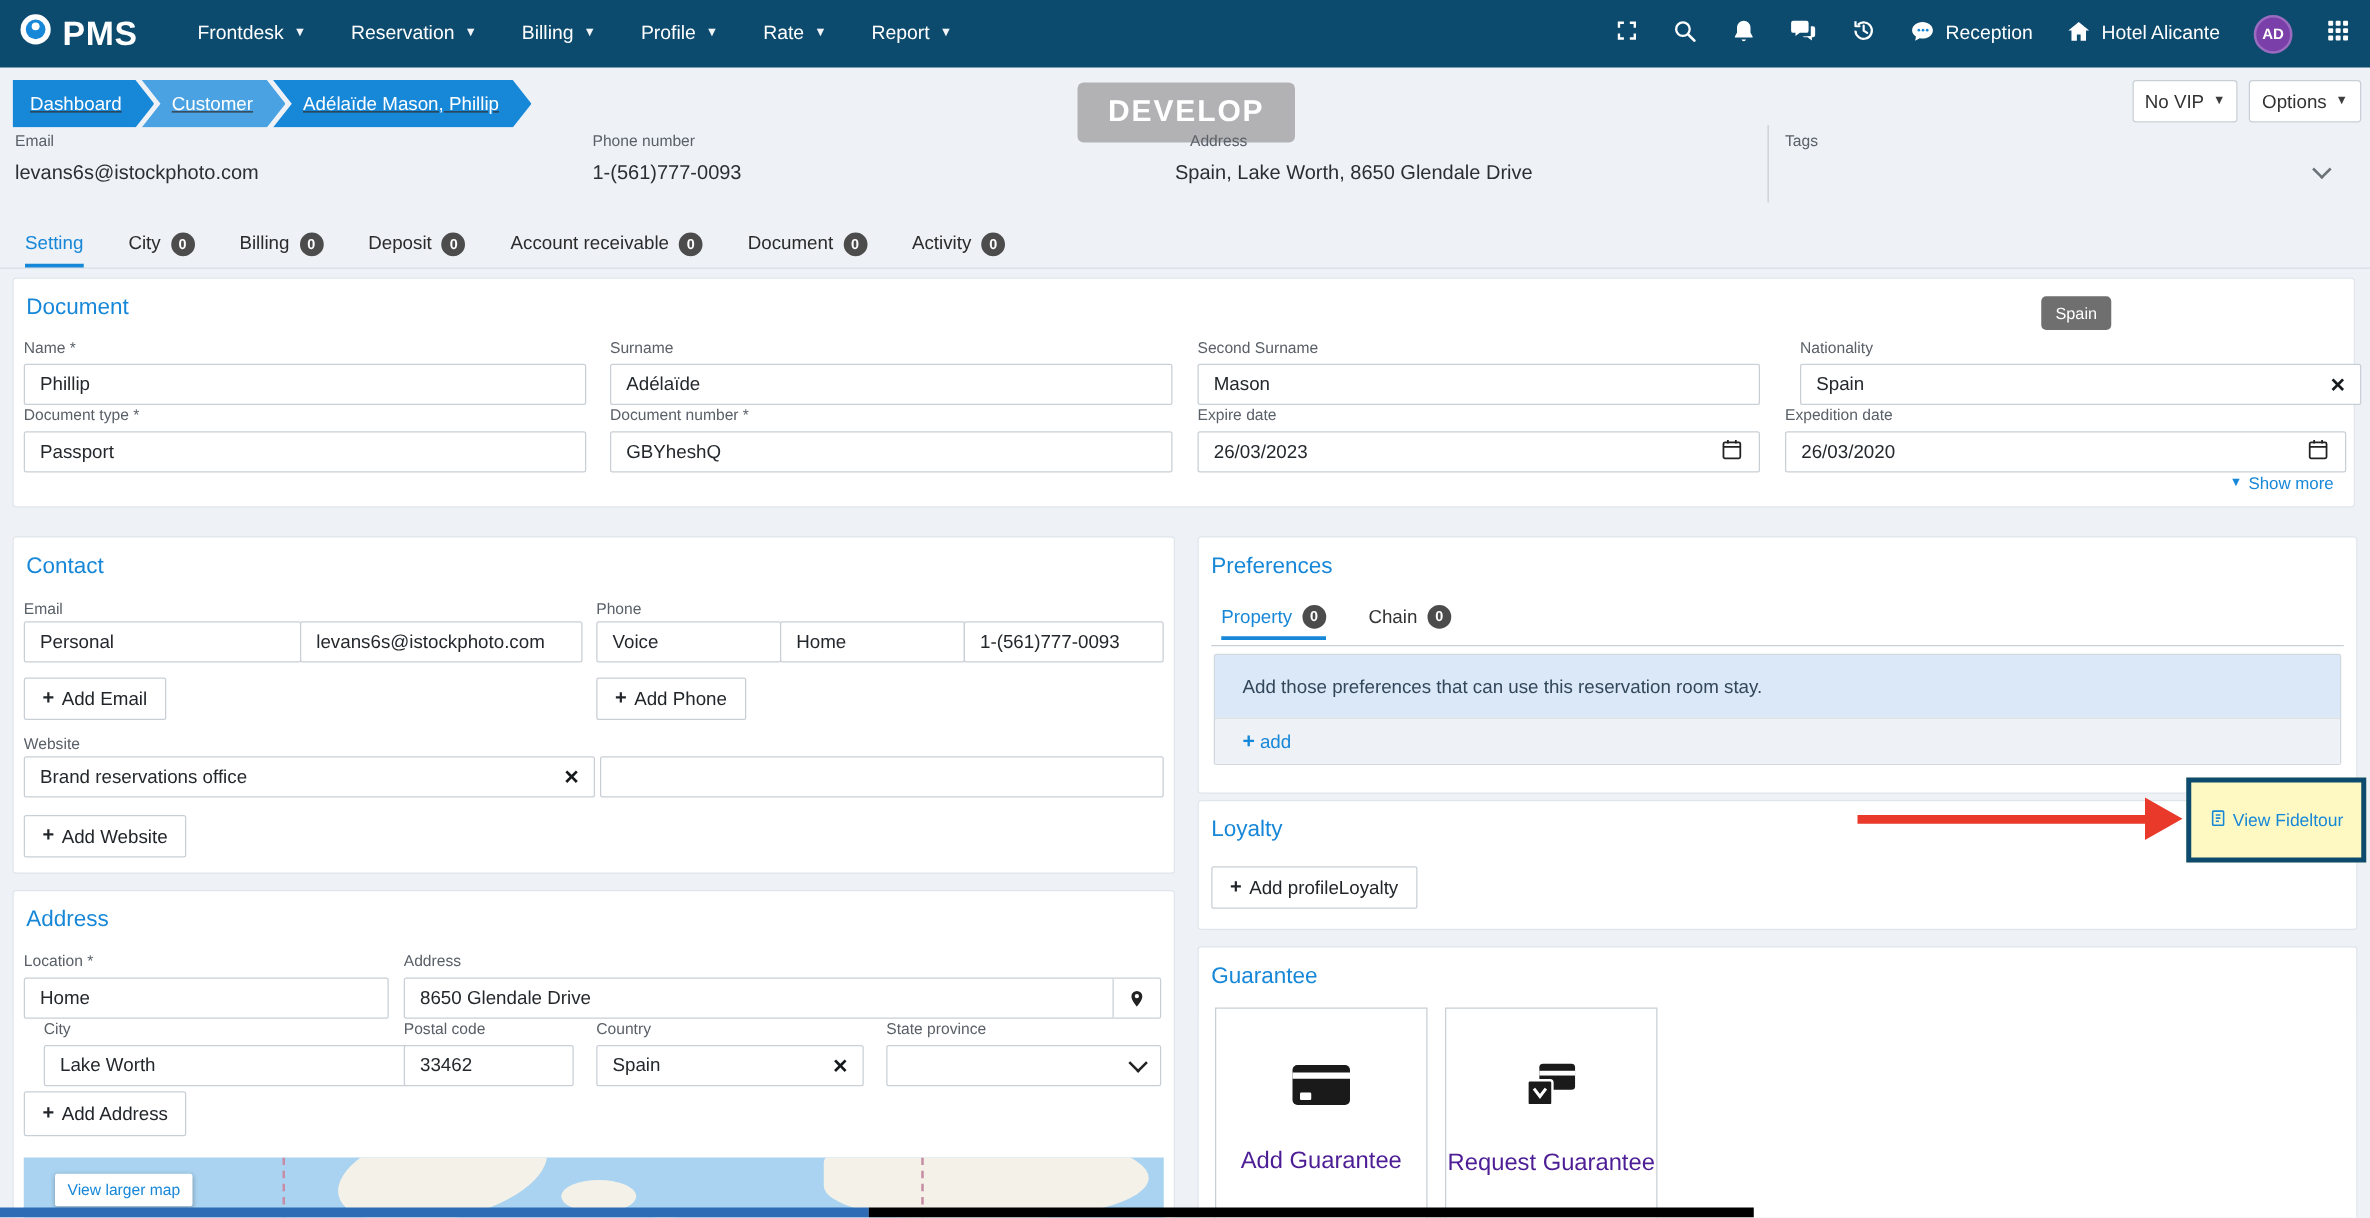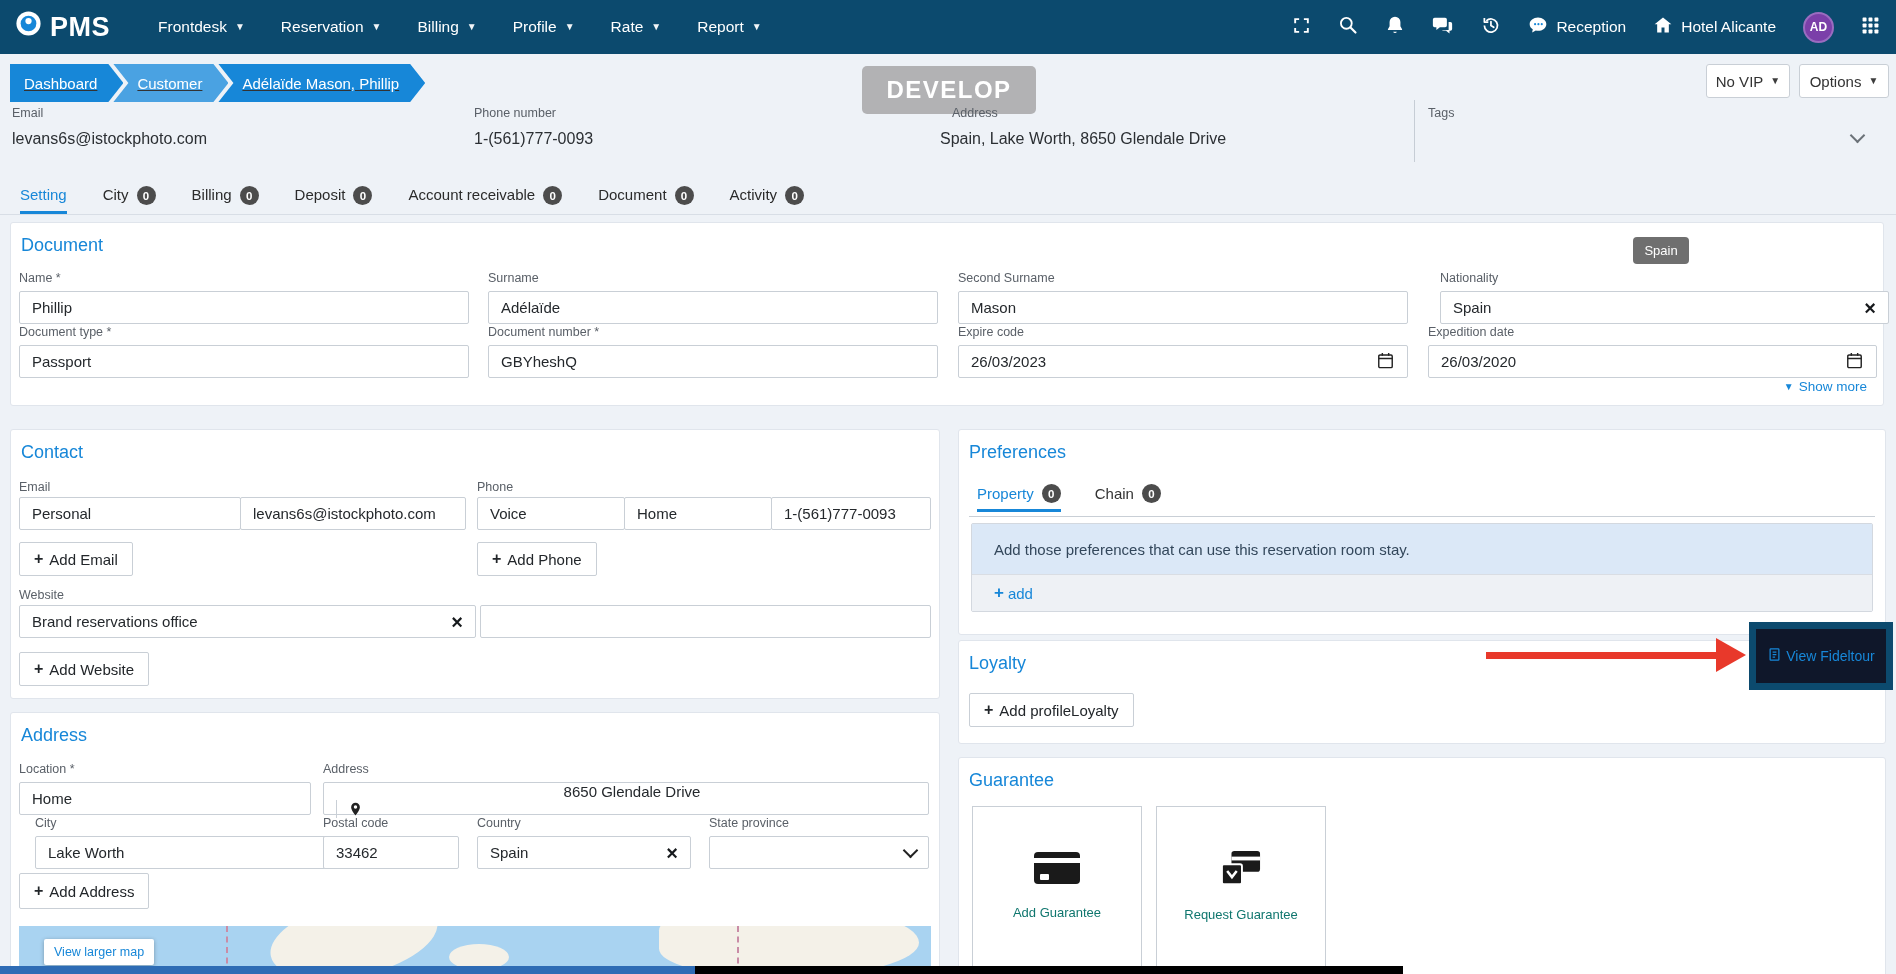--- a/index.html
+++ b/index.html
@@ -51,28 +51,28 @@
   
   .pref-tabs{position:absolute;left:18px;top:54px;display:flex;gap:34px;font-size:15px;}
   .pref-tab{display:flex;align-items:center;gap:8px;padding-bottom:9px;cursor:pointer;}
   .pref-tab.active{color:#1787d8;box-shadow:inset 0 -3px 0 #1787d8;}
   .pref-line{position:absolute;left:10px;top:86px;width:906px;height:1px;background:#c9cfd6;}
   .pref-box{position:absolute;left:12px;top:93px;width:902px;border:1px solid #d3d8df;border-radius:2px;}
   .pref-info{height:50px;background:#dbe8f7;display:flex;align-items:center;padding-left:22px;font-size:15px;color:#33475b;}
   .pref-add{height:37px;background:#eef1f5;border-top:1px solid #d9dde3;display:flex;align-items:center;padding-left:22px;color:#1787d8;font-size:15px;gap:4px;cursor:pointer;}
   .pref-add .plus{font-weight:bold;font-size:17px;}
   
-  .fidel-box{position:absolute;left:1749px;top:622px;width:144px;height:68px;border:7px solid #0c4a6e;background:#0f172a;display:flex;align-items:center;justify-content:center;gap:5px;z-index:30;}
+  .fidel-box{position:absolute;left:1749px;top:622px;width:144px;height:68px;border:4px solid #0c4a6e;background:#fef9c3;display:flex;align-items:center;justify-content:center;gap:5px;z-index:30;}
   .fidel-link{color:#1787d8;font-size:14px;cursor:pointer;display:flex;align-items:center;gap:4px;}
   .arrow-line{position:absolute;left:1486px;top:652px;width:240px;height:7px;background:#e8392b;z-index:29;}
   .arrow-head{position:absolute;left:1716px;top:638px;width:0;height:0;border-left:30px solid #e8392b;border-top:17px solid transparent;border-bottom:17px solid transparent;z-index:29;}
   
   .gtile{position:absolute;top:48px;width:170px;height:200px;border:1px solid #c9cfd6;background:#fff;display:flex;flex-direction:column;align-items:center;cursor:pointer;}
   .gtile .gicon{margin-top:42px;}
-  .gtile .glab{margin-top:14px;font-size:13px;color:#0f766e;}
+  .gtile .glab{margin-top:26px;font-size:19px;color:#4c1d95;}
   
   .map{position:absolute;left:8px;top:213px;width:912px;height:90px;background:#a9d3f1;overflow:hidden;}
   .land{position:absolute;background:#f4f1e8;border-radius:50%;}
   .dash{position:absolute;top:0;bottom:0;width:0;border-left:2px dashed #c98ca6;}
   .map-btn{position:absolute;left:25px;top:13px;background:#fff;color:#1787d8;font-size:12.5px;padding:6px 10px;border-radius:2px;box-shadow:0 1px 4px rgba(0,0,0,.3);cursor:pointer;}
   .bottom-bar{position:absolute;top:966px;height:8px;z-index:40;}
 </style>
 </head>
 <body>
 
@@ -264,21 +264,21 @@
         <span class="grow">Passport</span>
       </div>
   </div>
   <div class="f" style="left:477px;top:102px;width:450px;">
     <div class="lab">Document number *</div>
     <div class="inp">
         <span class="grow">GBYheshQ</span>
       </div>
   </div>
   <div class="f" style="left:947px;top:102px;width:450px;">
-    <div class="lab">Expire code</div>
+    <div class="lab">Expire date</div>
     <div class="inp">
         <span class="grow">26/03/2023</span>
         <span><svg viewBox="0 0 24 24" width="19" height="19" fill="none" stroke="#222" stroke-width="1.8">
             <rect x="3.5" y="5" width="17" height="16" rx="1.5"></rect>
             <path d="M3.5 9.5h17M8 2.5V6M16 2.5V6"></path>
           </svg></span>
       </div>
   </div>
   <div class="f" style="left:1417px;top:102px;width:449px;">
     <div class="lab">Expedition date</div>
@@ -392,21 +392,21 @@
   <div class="card-title">Address</div>
 
   <div class="f" style="left:8px;top:49px;width:292px;">
     <div class="lab">Location *</div>
     <div class="inp">
         <span class="grow">Home</span>
       </div>
   </div>
   <div class="f" style="left:312px;top:49px;width:606px;">
     <div class="lab">Address</div>
-    <div class="inp" style="padding-right:0;flex-direction:column;">
+    <div class="inp" style="padding-right:0;">
       <span class="grow">8650 Glendale Drive</span>
       <span style="width:38px;align-self:stretch;display:flex;align-items:center;justify-content:center;border-left:1px solid #c9cfd6;">
           <svg viewBox="0 0 24 24" width="15" height="18" fill="#222">
             <path d="M12 2a7 7 0 0 0-7 7c0 5 7 13 7 13s7-8 7-13a7 7 0 0 0-7-7zm0 9.5A2.5 2.5 0 1 1 12 6a2.5 2.5 0 0 1 0 5.5z"></path>
           </svg>
         </span>
     </div>
   </div>
 
   <div class="f" style="left:24px;top:103px;width:292px;">

